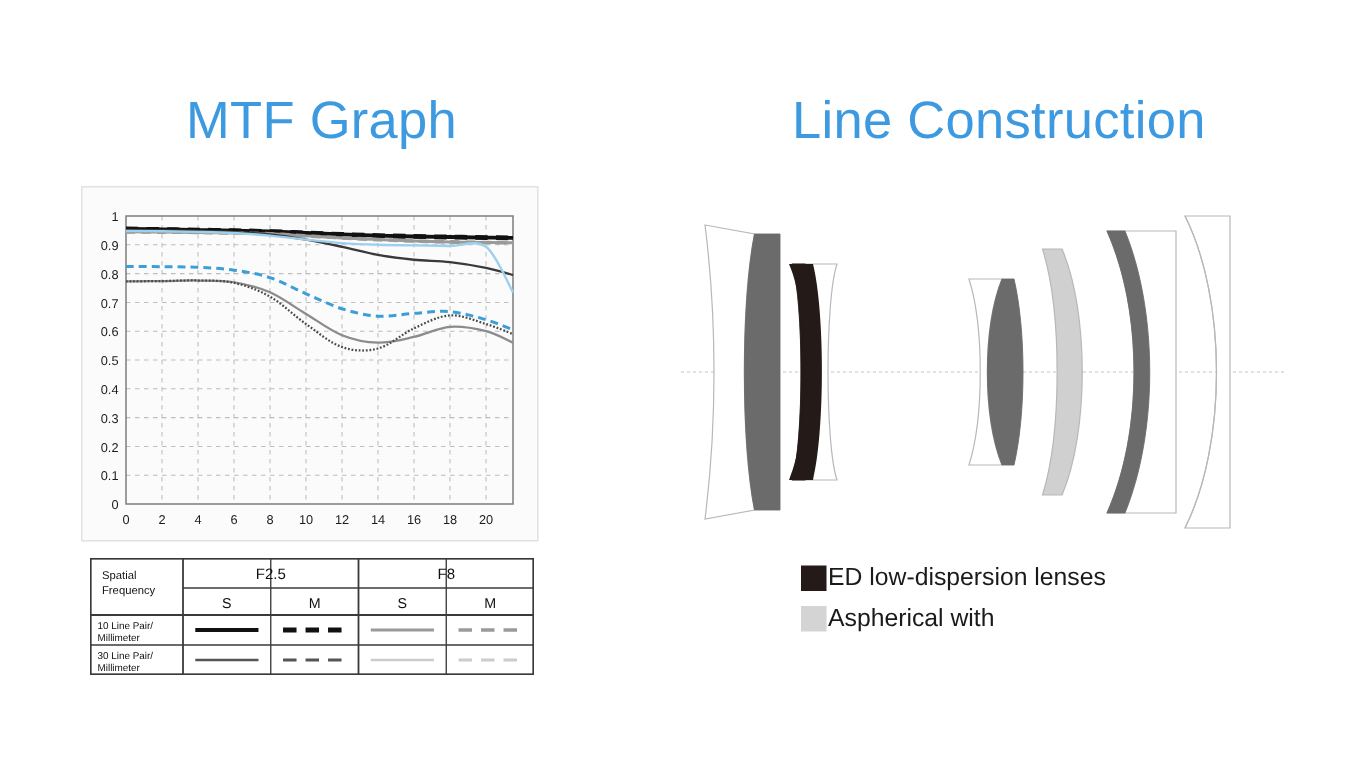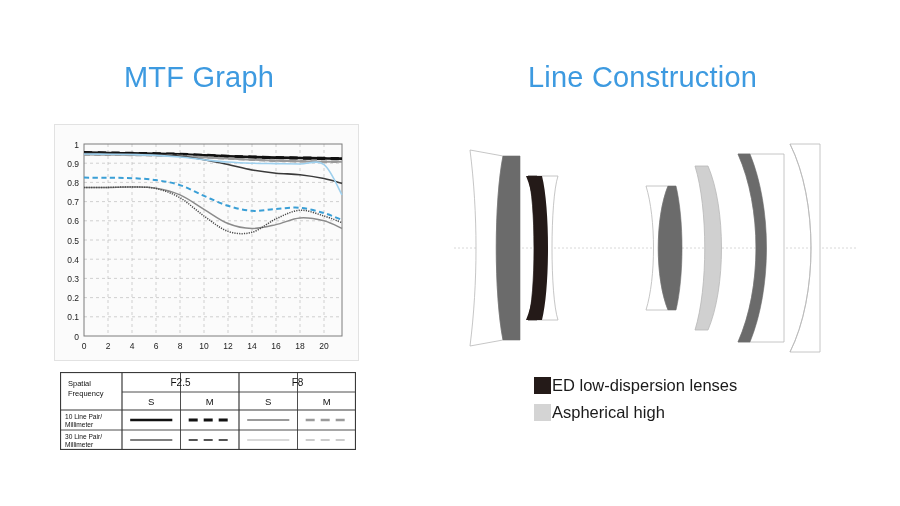--- a/index.html
+++ b/index.html
@@ -9,21 +9,21 @@
     font-family:"Liberation Sans", sans-serif;
     overflow:hidden;
     position:relative;
   }
   .stage{position:absolute;left:0;top:0;width:900px;height:506px;}
 
   
   .title{
     position:absolute;
     color:#3d9ae0;
-    font-size:29px;
+    font-size:35px;
     font-weight:400;
     letter-spacing:0.2px;
     white-space:nowrap;
   }
   #title-mtf{left:124px;top:61px;}
   #title-lens{left:528px;top:61px;}
 
   
   #mtf-panel{
     position:absolute;left:54px;top:124px;width:305px;height:237px;
@@ -194,17 +194,17 @@
     </g>
   </svg>
 
   <div id="lens-legend">
     <div class="ll-row">
       <span class="ll-swatch" style="background:#241a18"></span>
       <span class="ll-label">ED low-dispersion lenses</span>
     </div>
     <div class="ll-row">
       <span class="ll-swatch" style="background:#d4d4d4"></span>
-      <span class="ll-label">Aspherical high</span>
+      <span class="ll-label">Aspherical with</span>
     </div>
   </div>
 
 </div>
 
 </body></html>

